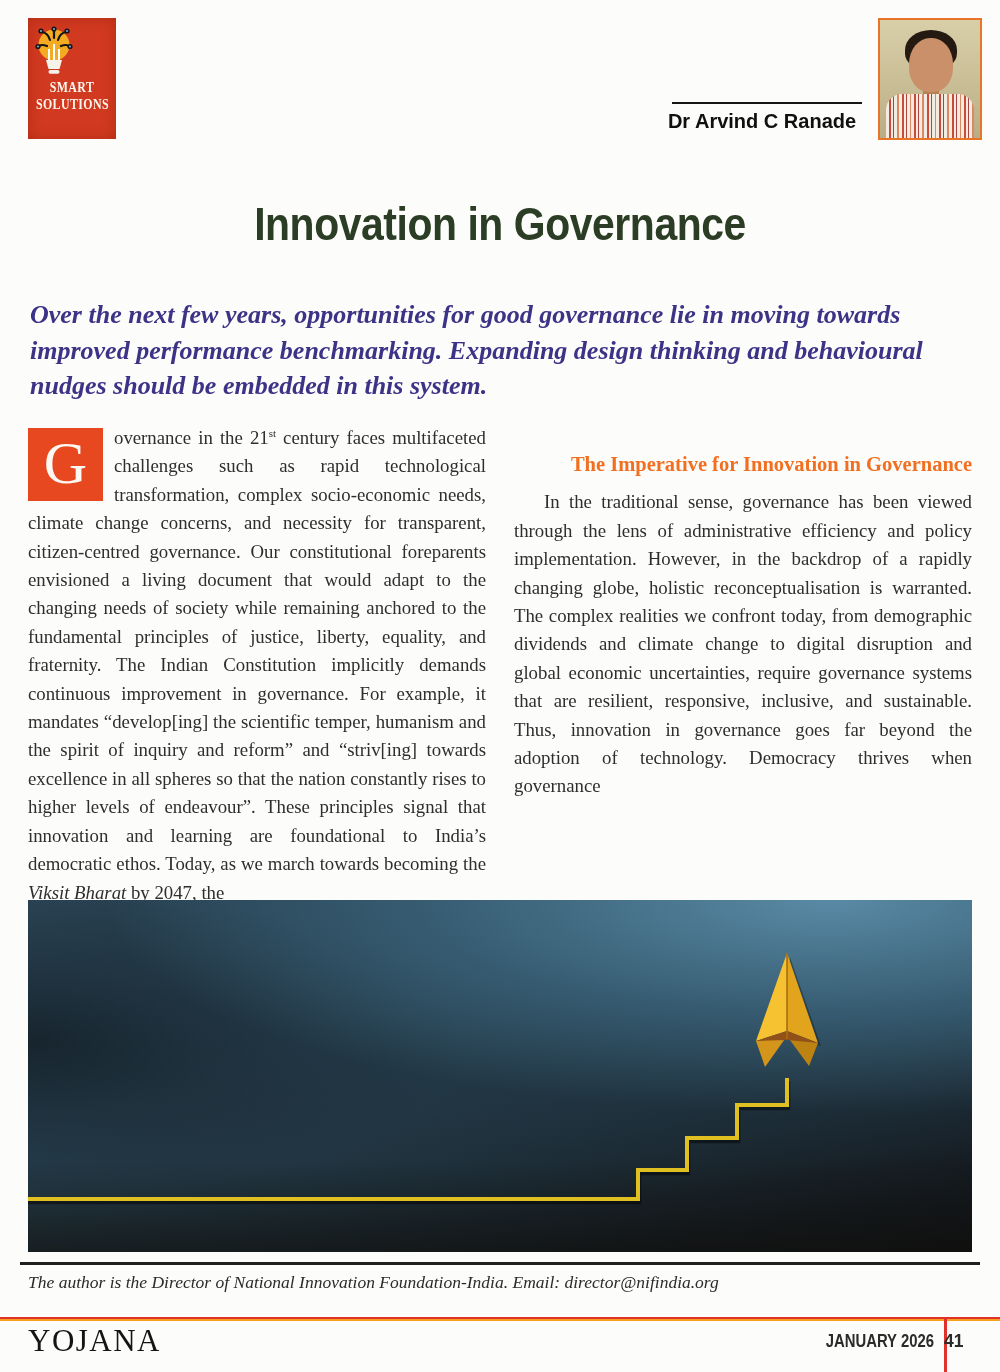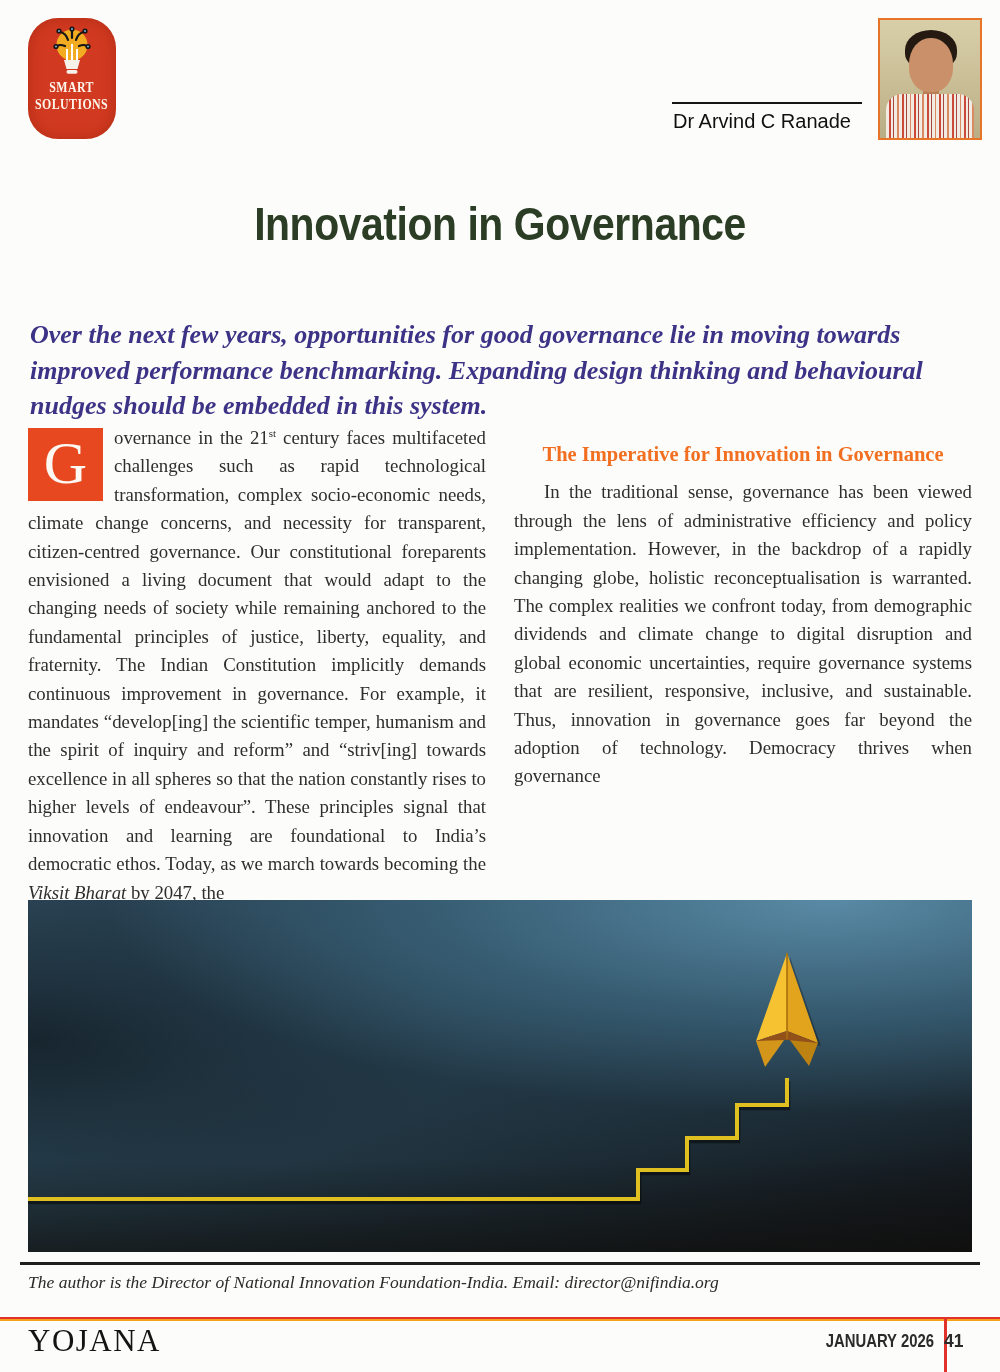--- a/index.html
+++ b/index.html
@@ -9,36 +9,35 @@
     background:#fcfcfa;
     font-family:"Liberation Serif", serif;
     overflow:hidden;
   }
   .abs { position:absolute; }
 
   
   .logo {
     left:28px; top:18px; width:88px; height:121px;
     background:#d13a20;
-    display:flex; flex-direction:column; align-items:center;
+    display:flex; flex-direction:column; 
     box-shadow:inset 0 0 14px rgba(120,20,5,0.35);
-    border-radius:30px;
   }
   .logo svg { margin-top:7px; }
   .logo-text {
     color:#fdf6ec; text-align:center; font-family:"Liberation Serif",serif;
     font-weight:700; font-size:14.5px; line-height:17px; letter-spacing:0.5px;
     transform:scaleX(0.82); transform-origin:center top; margin-top:2px;
   }
 
   
   .byline-rule { left:672px; top:102px; width:190px; height:2px; background:#151515; }
   .byline-name {
     left:652px; top:110px; width:220px; text-align:center;
-    font-family:"Liberation Sans",sans-serif; font-weight:400; font-size:20px; color:#101010;
+    font-family:"Liberation Sans",sans-serif; font-weight:700; font-size:20px; color:#101010;
   }
   .photo-frame {
     left:878px; top:18px; width:104px; height:122px;
     border:2.5px solid #e87427; background:#cfc49e; overflow:hidden;
   }
   .photo-bg { position:absolute; inset:0; background:linear-gradient(180deg,#d8cfa9 0%,#c9bd95 55%,#b9ad85 100%); }
   .photo-hair { position:absolute; top:10px; left:25px; width:52px; height:40px; background:#241a12; border-radius:50% 50% 42% 42%; }
   .photo-face { position:absolute; top:18px; left:29px; width:44px; height:54px; background:#c9906a; border-radius:48% 48% 44% 44%; }
   .photo-neck { position:absolute; top:66px; left:43px; width:16px; height:14px; background:#b97f55; }
   .photo-shirt {
@@ -49,38 +48,38 @@
 
   
   .title {
     left:0; top:196px; width:1000px; text-align:center;
     font-family:"Liberation Sans",sans-serif; font-weight:700; font-size:47px;
     color:#2b3d24; transform:scaleX(0.87); letter-spacing:-0.5px;
   }
   .standfirst {
     left:30px; top:297px; width:942px;
     font-family:"Liberation Serif",serif; font-style:italic; font-weight:700;
-    font-size:26px; line-height:35.5px; color:#3c3387;margin-top:20px;
+    font-size:26px; line-height:35.5px; color:#3c3387;
   }
 
   
   .columns { left:28px; top:424px; width:944px; display:flex; gap:28px; }
   .col {
     flex:1; font-family:"Liberation Serif",serif; font-size:18.8px;
     line-height:28.4px; color:#2e2e2e; text-align:justify;
   }
   .dropcap {
     float:left; width:75px; height:73px; margin:4px 11px 6px 0;
     background:#e8481f; color:#fdf8f2; text-align:center;
     font-family:"Liberation Serif",serif; font-size:60px; line-height:71px;
   }
   sup { font-size:11px; line-height:0; vertical-align:super; }
   .h-orange {
     color:#f26f21; font-weight:700; font-size:20.5px;
-    margin:16px 0 10px; text-align:center;
+    margin:26px 0 10px; text-align:right;
   }
   .indent { text-indent:30px; }
 
   
   .hero {
     left:28px; top:900px; width:944px; height:352px; overflow:hidden;
     background:
       linear-gradient(to top, rgba(14,11,6,0.55) 0%, rgba(14,11,6,0) 26%),
       radial-gradient(ellipse 120% 95% at 85% 0%, rgba(92,142,170,0.95) 0%, rgba(60,102,126,0.78) 34%, rgba(32,54,68,0.30) 64%, rgba(0,0,0,0) 80%),
       radial-gradient(ellipse 75% 70% at 0% 40%, rgba(8,12,16,0.55), rgba(0,0,0,0) 62%),

